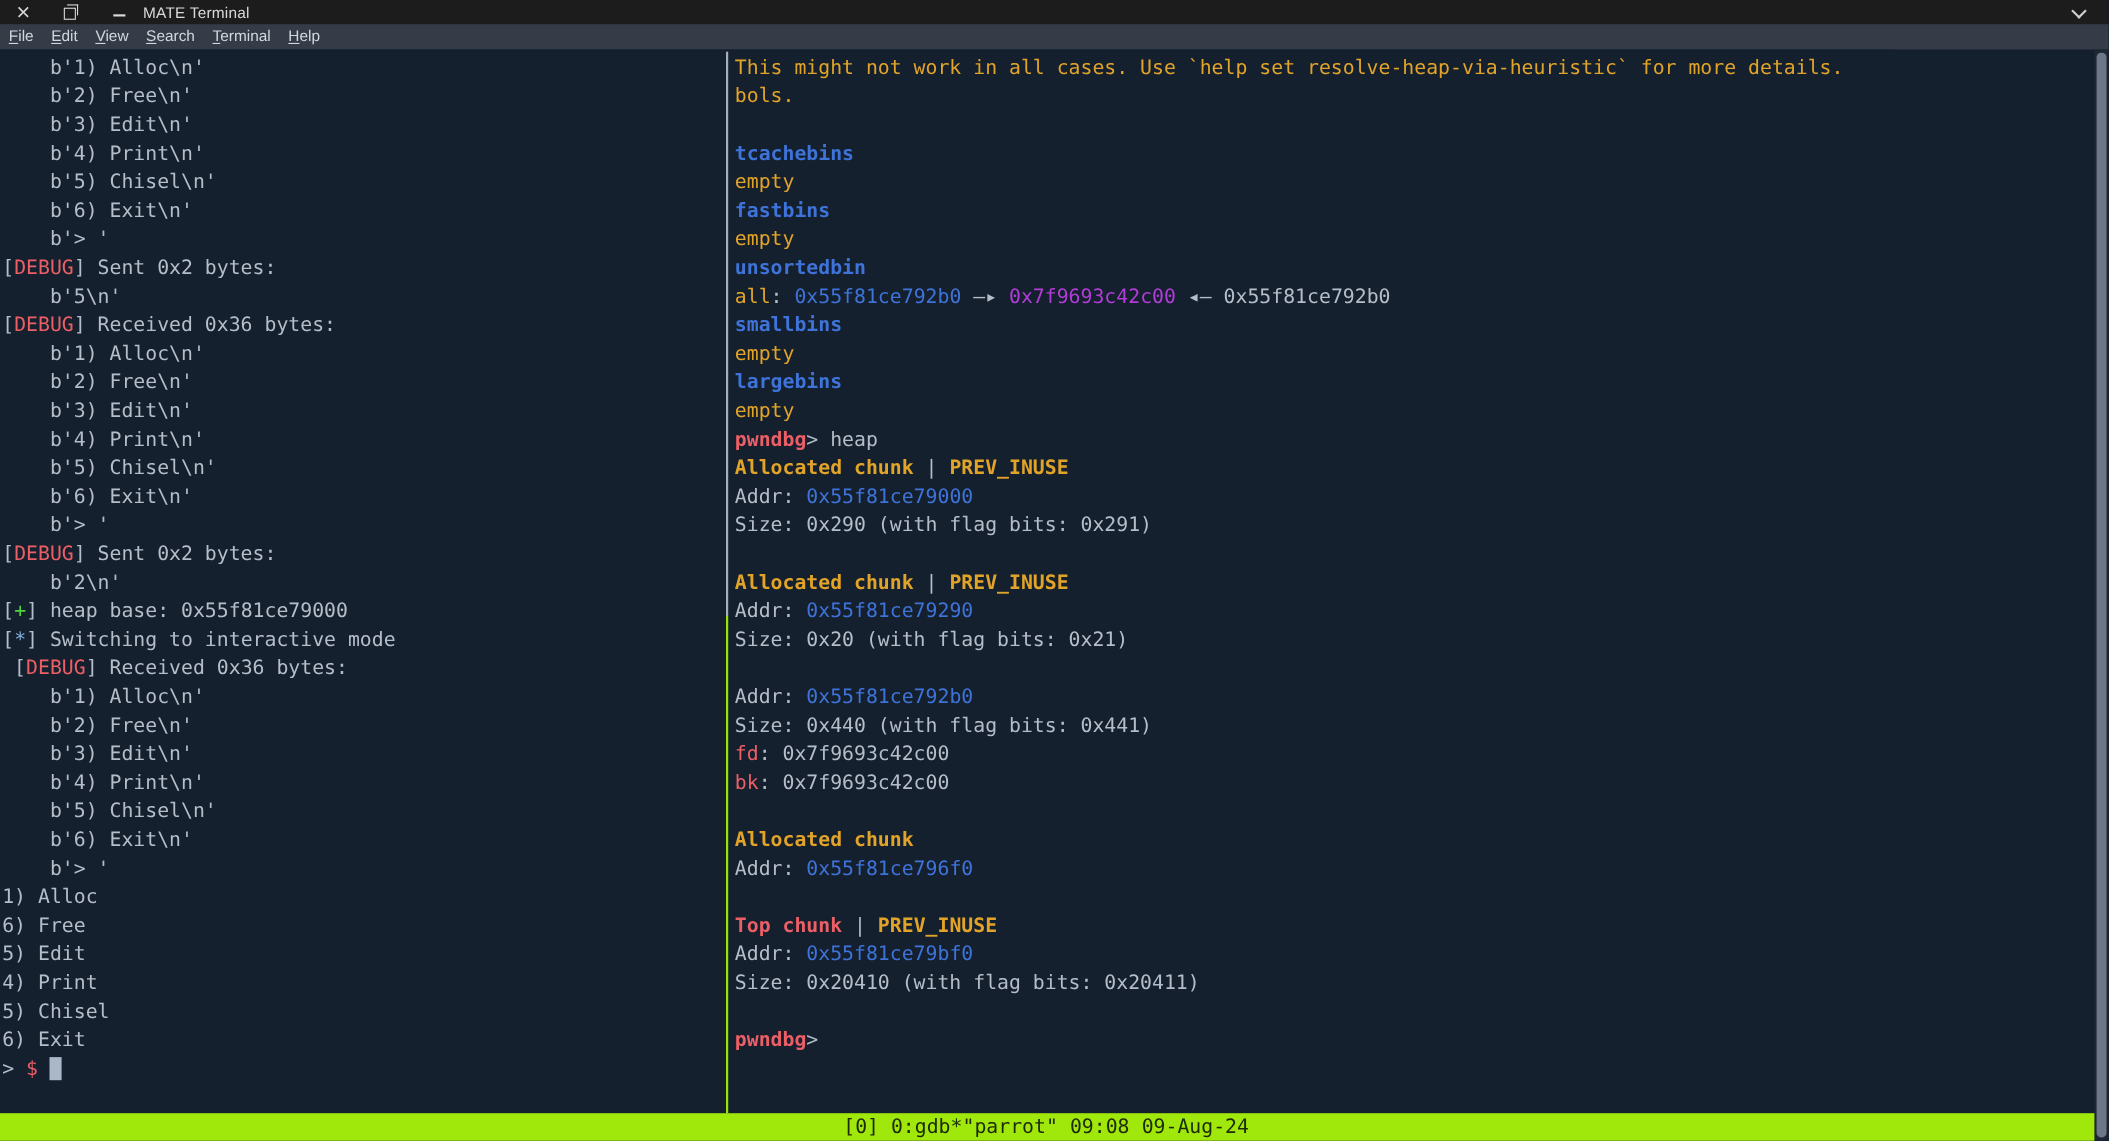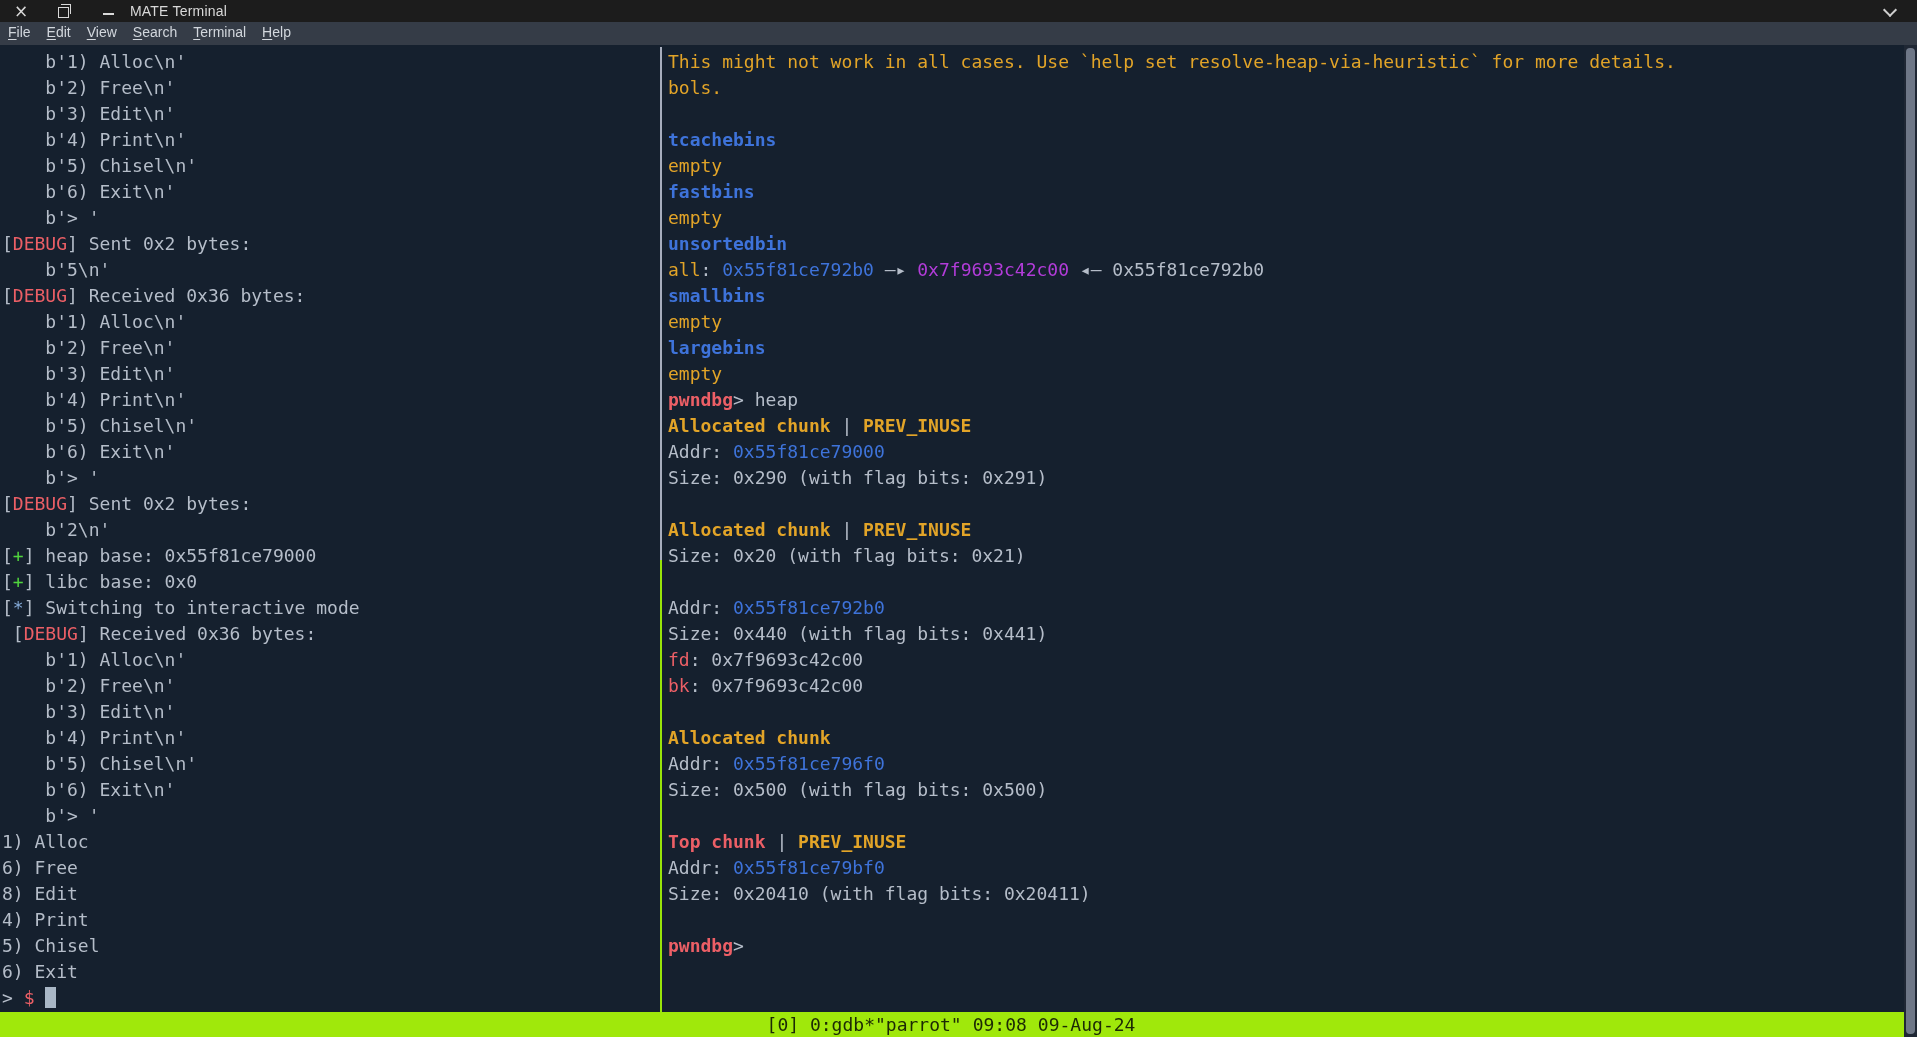--- a/index.html
+++ b/index.html
@@ -82,33 +82,32 @@
       <div class="trow"><span>    b'1) Alloc\n'</span></div>
       <div class="trow"><span>    b'2) Free\n'</span></div>
       <div class="trow"><span>    b'3) Edit\n'</span></div>
       <div class="trow"><span>    b'4) Print\n'</span></div>
       <div class="trow"><span>    b'5) Chisel\n'</span></div>
       <div class="trow"><span>    b'6) Exit\n'</span></div>
       <div class="trow"><span>    b'&gt; '</span></div>
       <div class="trow"><span>[</span><span class="c-red">DEBUG</span><span>] Sent 0x2 bytes:</span></div>
       <div class="trow"><span>    b'2\n'</span></div>
       <div class="trow"><span>[</span><span class="c-green">+</span><span>] heap base: 0x55f81ce79000</span></div>
-      <div class="trow"><span>[</span><span class="c-green">+</span><span>] libc base: 0x0</span></div>
       <div class="trow"><span>[</span><span class="c-cyan">*</span><span>] Switching to interactive mode</span></div>
       <div class="trow"><span> [</span><span class="c-red">DEBUG</span><span>] Received 0x36 bytes:</span></div>
       <div class="trow"><span>    b'1) Alloc\n'</span></div>
       <div class="trow"><span>    b'2) Free\n'</span></div>
       <div class="trow"><span>    b'3) Edit\n'</span></div>
       <div class="trow"><span>    b'4) Print\n'</span></div>
       <div class="trow"><span>    b'5) Chisel\n'</span></div>
       <div class="trow"><span>    b'6) Exit\n'</span></div>
       <div class="trow"><span>    b'&gt; '</span></div>
       <div class="trow"><span>1) Alloc</span></div>
       <div class="trow"><span>6) Free</span></div>
-      <div class="trow"><span>8) Edit</span></div>
+      <div class="trow"><span>5) Edit</span></div>
       <div class="trow"><span>4) Print</span></div>
       <div class="trow"><span>5) Chisel</span></div>
       <div class="trow"><span>6) Exit</span></div>
       <div class="trow"><span>&gt; </span><span class="c-red">$</span><span> </span><span class="cursor"></span></div>
     </div>
   <div class="divider-gray"></div>
   <div class="divider-green"></div>
   <div class="pane pane-right">
       <div class="trow"><span class="c-orange">This might not work in all cases. Use `help set resolve-heap-via-heuristic` for more details.</span></div>
       <div class="trow"><span class="c-orange">bols.</span></div>
@@ -122,30 +121,30 @@
       <div class="trow"><span class="c-blue bold">smallbins</span></div>
       <div class="trow"><span class="c-orange">empty</span></div>
       <div class="trow"><span class="c-blue bold">largebins</span></div>
       <div class="trow"><span class="c-orange">empty</span></div>
       <div class="trow"><span class="c-red bold">pwndbg</span><span>&gt; </span><span>heap</span></div>
       <div class="trow"><span class="c-orange bold">Allocated chunk</span><span> | </span><span class="c-orange bold">PREV_INUSE</span></div>
       <div class="trow"><span>Addr: </span><span class="c-blue">0x55f81ce79000</span></div>
       <div class="trow"><span>Size: 0x290 (with flag bits: 0x291)</span></div>
       <div class="trow"></div>
       <div class="trow"><span class="c-orange bold">Allocated chunk</span><span> | </span><span class="c-orange bold">PREV_INUSE</span></div>
+      <div class="trow"><span>Addr: </span><span class="c-blue">0x55f81ce79290</span></div>
       <div class="trow"><span>Size: 0x20 (with flag bits: 0x21)</span></div>
       <div class="trow"></div>
       <div class="trow"><span>Addr: </span><span class="c-blue">0x55f81ce792b0</span></div>
       <div class="trow"><span>Size: 0x440 (with flag bits: 0x441)</span></div>
       <div class="trow"><span class="c-red">fd</span><span>: 0x7f9693c42c00</span></div>
       <div class="trow"><span class="c-red">bk</span><span>: 0x7f9693c42c00</span></div>
       <div class="trow"></div>
       <div class="trow"><span class="c-orange bold">Allocated chunk</span></div>
       <div class="trow"><span>Addr: </span><span class="c-blue">0x55f81ce796f0</span></div>
-      <div class="trow"><span>Size: 0x500 (with flag bits: 0x500)</span></div>
       <div class="trow"></div>
       <div class="trow"><span class="c-red bold">Top chunk</span><span> | </span><span class="c-orange bold">PREV_INUSE</span></div>
       <div class="trow"><span>Addr: </span><span class="c-blue">0x55f81ce79bf0</span></div>
       <div class="trow"><span>Size: 0x20410 (with flag bits: 0x20411)</span></div>
       <div class="trow"></div>
       <div class="trow"><span class="c-red bold">pwndbg</span><span>&gt;</span></div>
     </div>
 </div>
 
 <div class="scrollbar">

